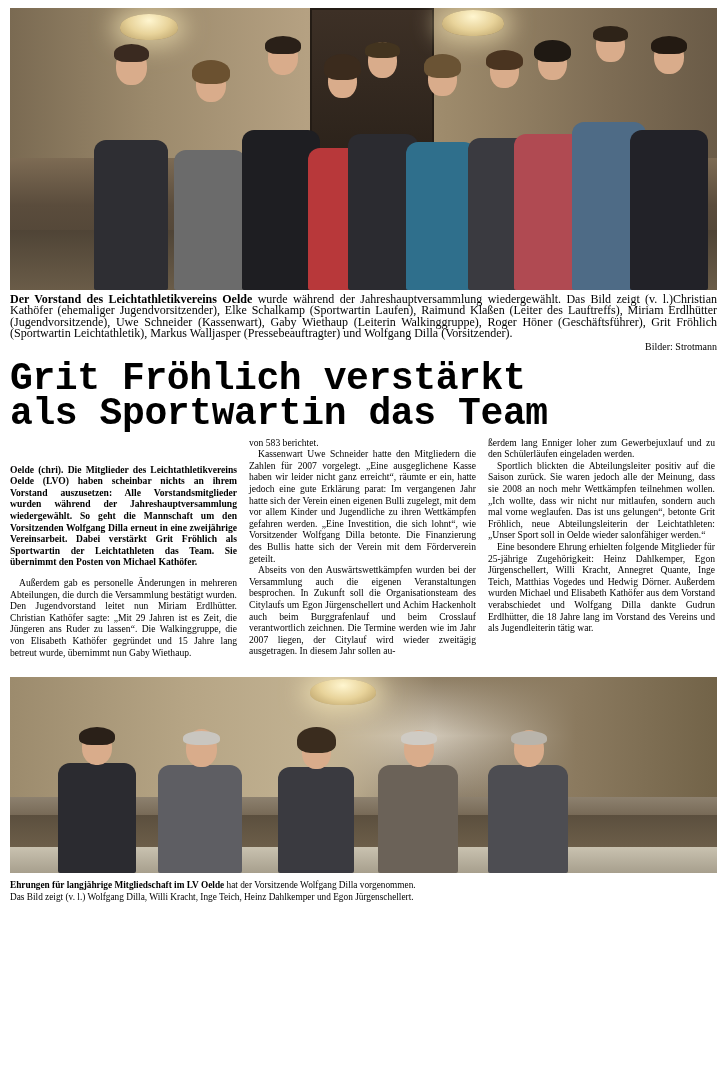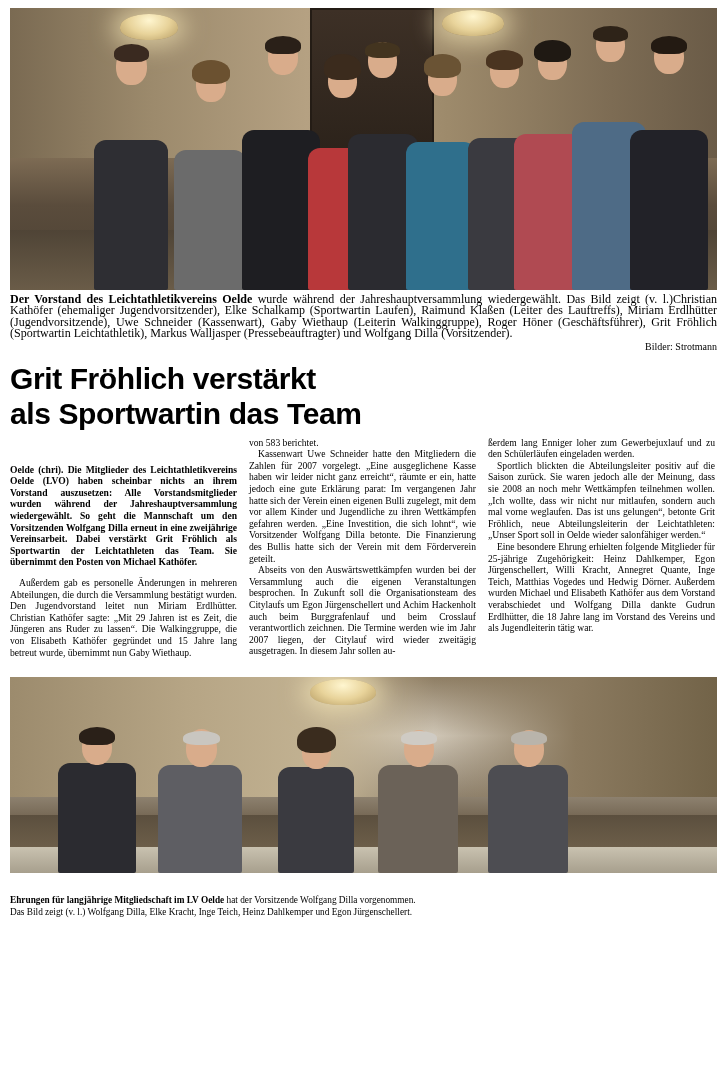--- a/index.html
+++ b/index.html
@@ -89,23 +89,23 @@
   }
   .caption b { font-weight: bold; }
   .credit {
     text-align: right;
     font-size: 10px;
     margin-top: 1px;
   }
 
   
   .headline {
-    font-family: Liberation Sans, sans-serif;
+    font-family: Liberation Mono, monospace;
     font-weight: bold;
-    font-size: 30px;
+    font-size: 38px;
     line-height: 35px;
     letter-spacing: -0.4px;
     margin-top: 9px;
     margin-bottom: 6px;
   }
   .headline .l2 { display: block; }
 
   
   .columns {
     display: flex;
@@ -147,21 +147,21 @@
     background: linear-gradient(to bottom, #5b4f3e, #7a6a52);
   }
   .table-bottom {
     position: absolute; left: 0; bottom: 0; width: 707px; height: 26px;
     background: linear-gradient(to bottom, #c9c2b0, #a79f8d);
   }
 
   .bottom-caption {
     font-size: 9.3px;
     line-height: 11.6px;
-    margin-top: 22px;
+    margin-top: 7px;
   }
   .bottom-caption .line2 { display:block; }
 </style>
 </head>
 <body>
 
 <div class="page">
 
   <div class="photo-top">
     <div class="bright-wall"></div>
@@ -289,16 +289,16 @@
     </div>
     <div class="person" style="left:470px; width:96px; height:150px;">
       <div class="p-body" style="left:8px; width:80px; height:108px; background:#4d4d52;"></div>
       <div class="p-head" style="left:34px; bottom:106px; width:30px; height:37px;"></div>
       <div class="p-hair" style="left:31px; bottom:128px; width:36px; height:14px; background:#b9b4ab;"></div>
     </div>
   </div>
 
   <div class="bottom-caption">
     <b>Ehrungen für langjährige Mitgliedschaft im LV Oelde</b><span> hat der Vorsitzende Wolfgang Dilla vorgenommen.</span>
-    <span class="line2">Das Bild zeigt (v. l.) Wolfgang Dilla, Elke Kracht, Inge Teich, Heinz Dahlkemper und Egon Jürgenschellert.</span>
+    <span class="line2">Das Bild zeigt (v. l.) Wolfgang Dilla, Willi Kracht, Inge Teich, Heinz Dahlkemper und Egon Jürgenschellert.</span>
   </div>
 
 </div>
 
 </body></html>

